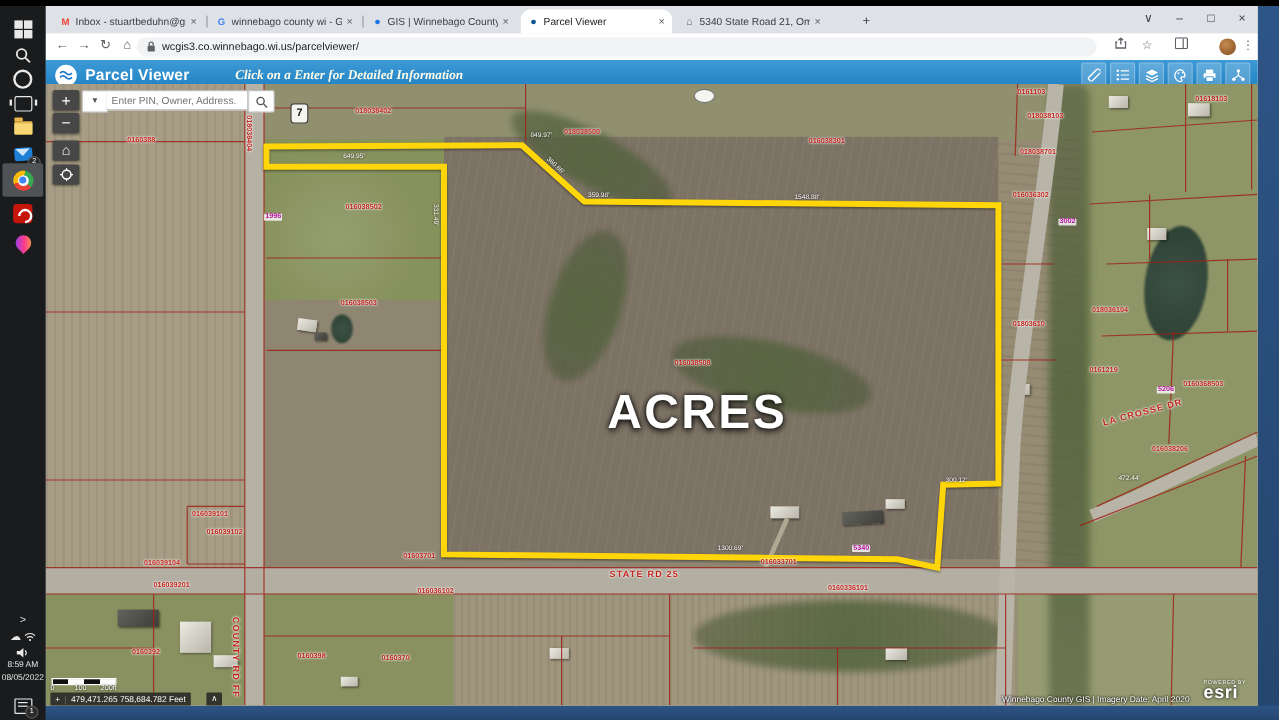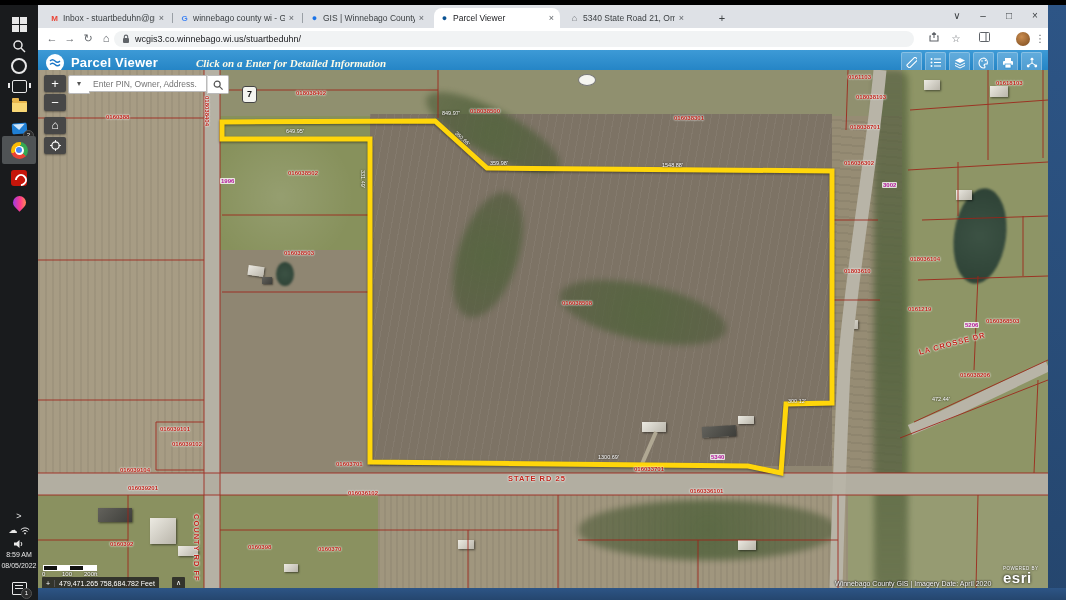--- a/index.html
+++ b/index.html
@@ -212,21 +212,21 @@
     <div class="abs" id="urlrow">
       <div class="navic" style="left:6px">←</div>
       <div class="navic" style="left:24px">→</div>
       <div class="navic" style="left:42px">↻</div>
       <div class="navic" style="left:60px">⌂</div>
       <div id="urlpill">
         <svg width="8" height="10" viewBox="0 0 8 10">
             <rect x="1" y="4" width="6" height="5" rx="1" fill="#5f6368"></rect>
             <path d="M2.3 4 V2.8 a1.7 1.7 0 0 1 3.4 0 V4" fill="none" stroke="#5f6368" stroke-width="1.1"></path>
           </svg>
-        <span id="urltext">wcgis3.co.winnebago.wi.us/stuartbeduhn/</span>
+        <span id="urltext">wcgis3.co.winnebago.wi.us/parcelviewer/</span>
       </div>
       <div class="uric" style="left:888px">
         <svg width="10" height="10" viewBox="0 0 10 10">
             <path d="M5 6 V1 M3 2.5 L5 .8 L7 2.5" fill="none" stroke="#5f6368" stroke-width="1.1"></path>
             <path d="M2 4 H1 V9 H9 V4 H8" fill="none" stroke="#5f6368" stroke-width="1.1"></path>
           </svg>
       </div>
       <div class="uric" style="left:910px">☆</div>
       <div class="uric" style="left:938px">
         <svg width="11" height="10" viewBox="0 0 11 10">
@@ -423,20 +423,21 @@
           <span class="dim" style="left: 560px; top: 384px;">1300.69'</span>
           <span class="dim" style="left: 894px; top: 326px;">472.44'</span>
           <span class="road" style="left: 470px; top: 404px;">STATE RD 25</span>
           <span class="road" style="left: 163px; top: 444px; transform: rotate(90deg);">COUNTY RD FF</span>
           <span class="road" style="left: 880px; top: 278px; transform: rotate(-15deg);">LA CROSSE DR</span>
           <span class="addr" style="left: 182px; top: 108px;">1996</span>
           <span class="addr" style="left: 672px; top: 384px;">5340</span>
           <span class="addr" style="left: 844px; top: 112px;">3002</span>
           <span class="addr" style="left: 926px; top: 252px;">5206</span>
         </div>
+      <div id="acres2">ACRES</div>
       <div id="shield7">7</div>
       <div id="ovalshield"></div>
 
       <div class="mbtn" style="left:6px;top:5px;">+</div>
       <div class="mbtn" style="left:6px;top:24px;">−</div>
       <div class="mbtn" style="left:6px;top:47px;font-size:12px;">⌂</div>
       <div class="mbtn" style="left:6px;top:67px;">
         <svg width="11" height="11" viewBox="0 0 12 12" style="margin-top:3px">
             <circle cx="6" cy="6" r="4" fill="none" stroke="#fff" stroke-width="1.3"></circle>
             <line x1="6" y1="0" x2="6" y2="2.5" stroke="#fff"></line>

